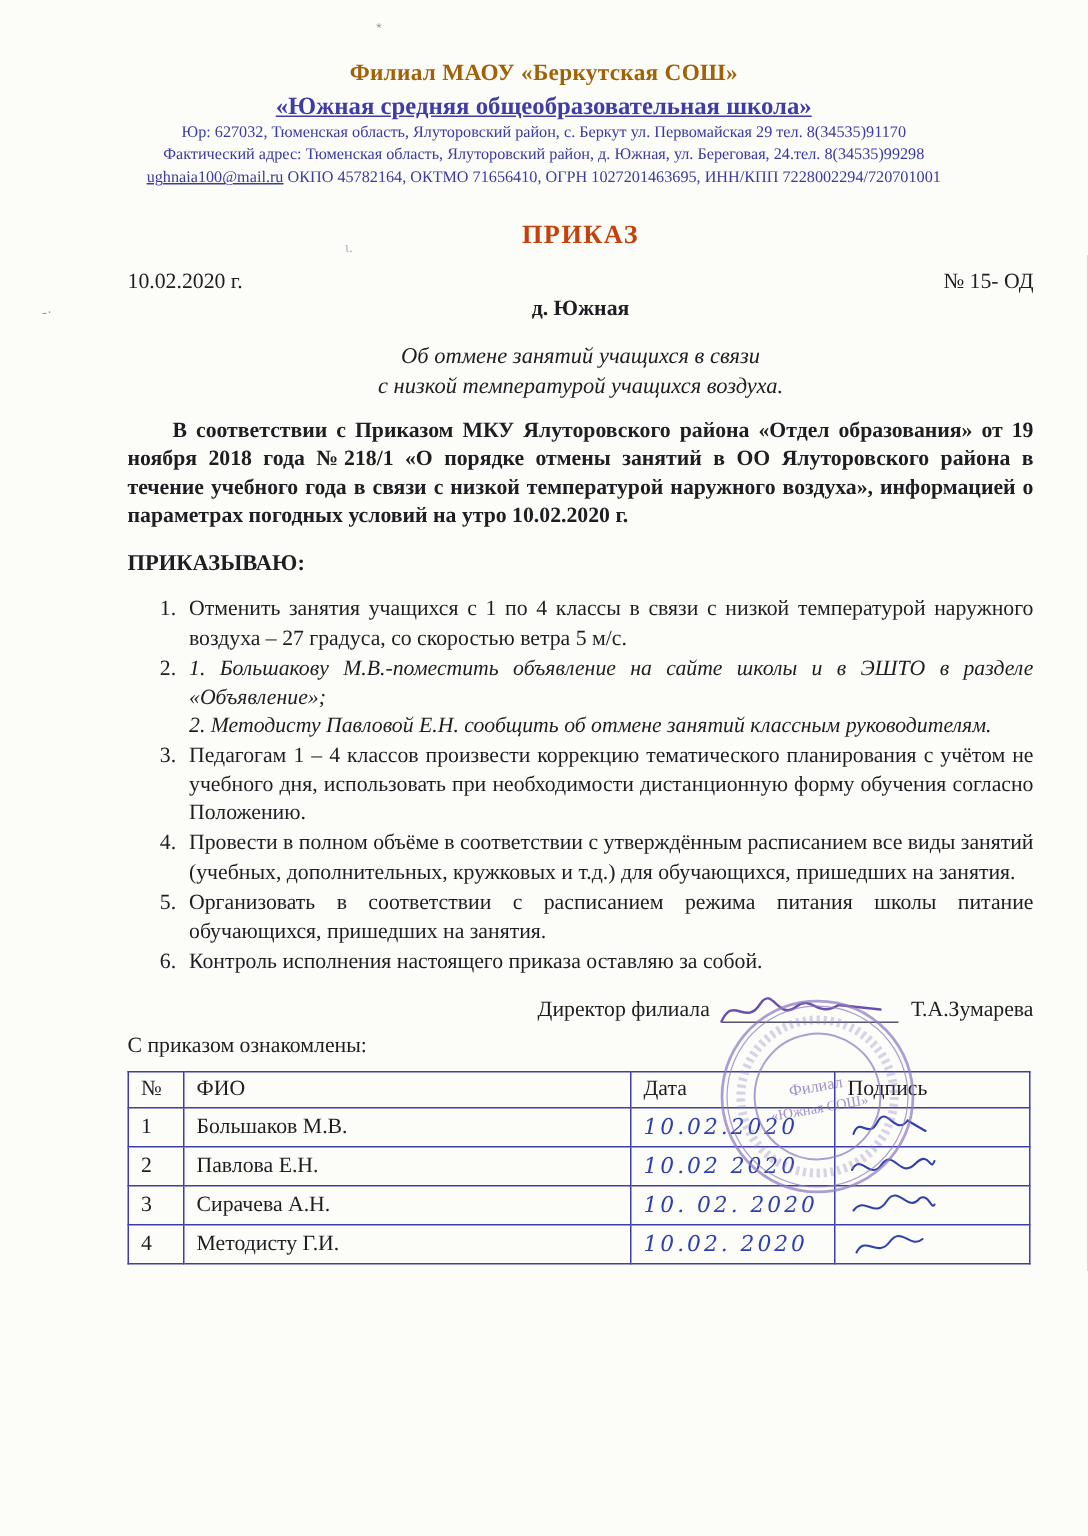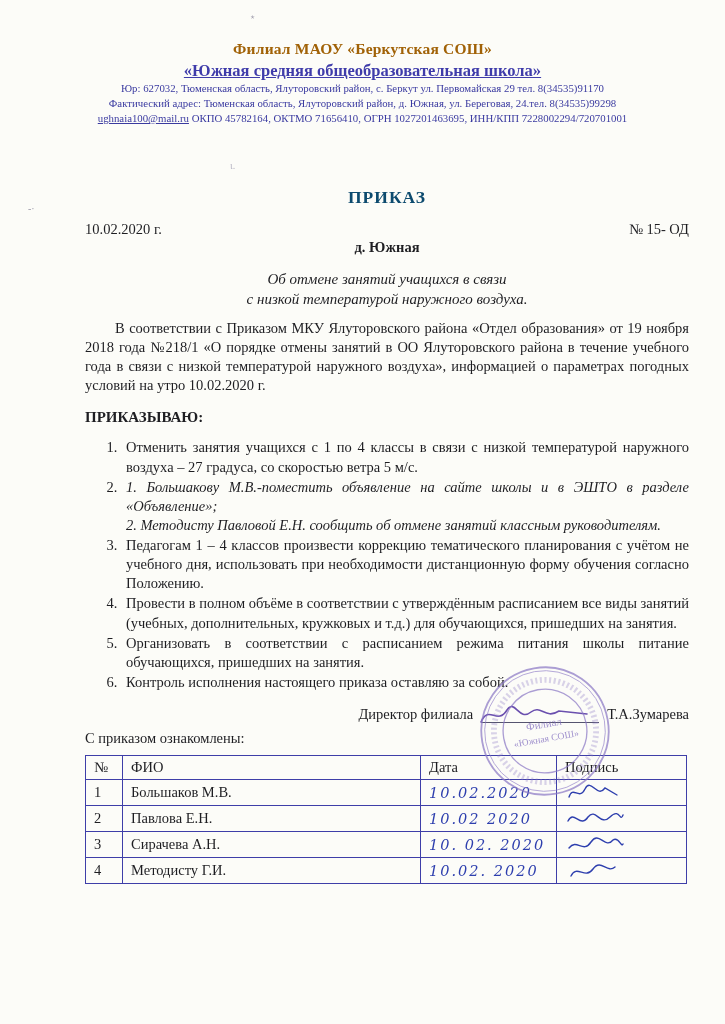--- a/index.html
+++ b/index.html
@@ -19,28 +19,28 @@
   .doc-header { text-align:center; padding:0 25px; }
   .org-branch { font-weight:bold; font-size:15.5px; color:#a16207; letter-spacing:.2px; }
   .org-school { font-weight:bold; font-size:16.5px; color:#3f3caa; text-decoration:underline; margin-top:3px; }
   .addr { font-size:10.8px; color:#3a3aa0; line-height:1.4; }
   .addr:first-of-type { margin-top:6px; }
   .email { text-decoration:underline; }
 
   
   .content { padding:0 36px 0 85px; }
 
-  .doc-title { margin-top:61px; text-align:center; font-weight:bold; font-size:17.5px; letter-spacing:1px; color:#0c4a6e; }
+  .doc-title { margin-top:20px; text-align:center; font-weight:bold; font-size:17.5px; letter-spacing:1px; color:#c2410c; }
 
   .date-row { display:flex; justify-content:space-between; margin-top:13px; font-size:14.5px; }
   .place { text-align:center; font-weight:bold; font-size:14.5px; margin-top:1px; }
 
   .subject { margin-top:14px; text-align:center; font-style:italic; font-size:15px; line-height:1.32; }
 
-  .preamble { margin-top:9px; text-align:justify; text-indent:30px; font-size:14.5px; line-height:1.32; }
+  .preamble { margin-top:9px; text-align:justify; text-indent:30px; font-size:14.5px; line-height:1.32;font-weight:bold; }
 
   .order-word { margin-top:14px; font-weight:bold; font-size:15px; }
 
   .order-list { margin-top:12px; padding-left:36px; font-size:14.5px; line-height:1.32; text-align:justify; }
   .order-list li { padding-left:5px; margin-bottom:1px; }
   .subitem { text-align:justify;font-style:italic; }
 
   
   .sign-row { margin-top:13px; display:flex; justify-content:flex-end; align-items:flex-end; gap:8px; font-size:14.5px; }
   .sign-line { position:relative; width:118px; border-bottom:1px solid #55546f; height:18px; }
@@ -93,21 +93,21 @@
     <div class="doc-title">ПРИКАЗ</div>
 
     <div class="date-row">
       <span>10.02.2020 г.</span>
       <span>№ 15- ОД</span>
     </div>
     <div class="place">д. Южная</div>
 
     <div class="subject">
       <div>Об отмене занятий учащихся в связи</div>
-      <div>с низкой температурой наружного воздуха.</div>
+      <div>с низкой температурой учащихся воздуха.</div>
     </div>
 
     <p class="preamble">В соответствии с Приказом МКУ Ялуторовского района «Отдел образования» от 19 ноября 2018 года №218/1 «О порядке отмены занятий в ОО Ялуторовского района в течение учебного года в связи с низкой температурой наружного воздуха», информацией о параметрах погодных условий на утро 10.02.2020 г.</p>
 
     <div class="order-word">ПРИКАЗЫВАЮ:</div>
 
     <ol class="order-list">
       <li><span>Отменить занятия учащихся с 1 по 4 классы в связи с низкой температурой наружного воздуха  – 27 градуса, со скоростью ветра 5 м/с.</span></li>
       <li>
         <div class="subitem">1. Большакову М.В.-поместить объявление на сайте школы и в ЭШТО в разделе «Объявление»;</div>

